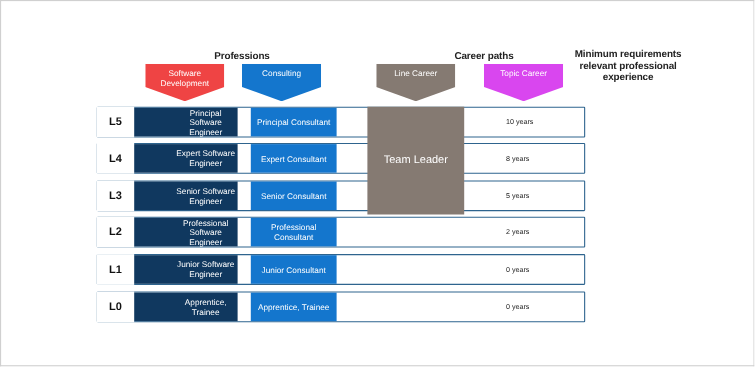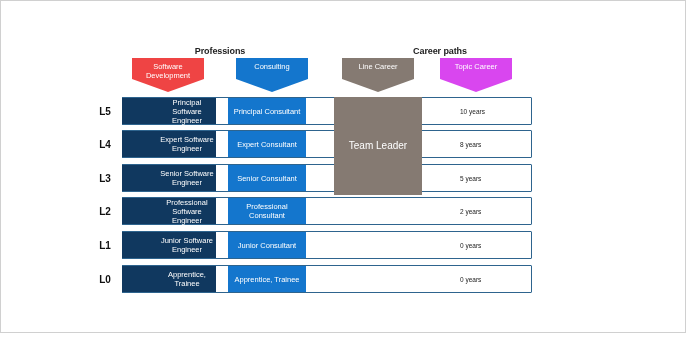--- a/index.html
+++ b/index.html
@@ -79,21 +79,21 @@
     text-align: center;
     line-height: 9px;
     display: block;
     width: 100%;
   }
   #arrow-software-development {
     left: 132px; top: 58px;
     background: #ef4444;
   }
   #arrow-consulting {
-    left: 236px; top: 58px;
+    left: 220px; top: 58px;
     background: #1476cd;
   }
   #arrow-line-career {
     left: 342px; top: 58px;
     background: #857a72;
   }
   #arrow-topic-career {
     left: 440px; top: 58px;
     background: #d946ef;
   }
@@ -200,20 +200,21 @@
 
 <div id="canvas">
 
   <div id="frame-top"></div>
   <div id="frame-bottom"></div>
   <div id="frame-left"></div>
   <div id="frame-right"></div>
 
   <div class="section-heading" id="heading-professions">Professions</div>
   <div class="section-heading" id="heading-career-paths">Career paths</div>
+  <div class="section-heading" id="heading-minimum">Minimum requirements relevant professional experience</div>
 
   <div class="arrow-head" id="arrow-software-development">
     <span>Software Development</span>
   </div>
   <div class="arrow-head" id="arrow-consulting">
     <span>Consulting</span>
   </div>
   <div class="arrow-head" id="arrow-line-career">
     <span>Line Career</span>
   </div>

